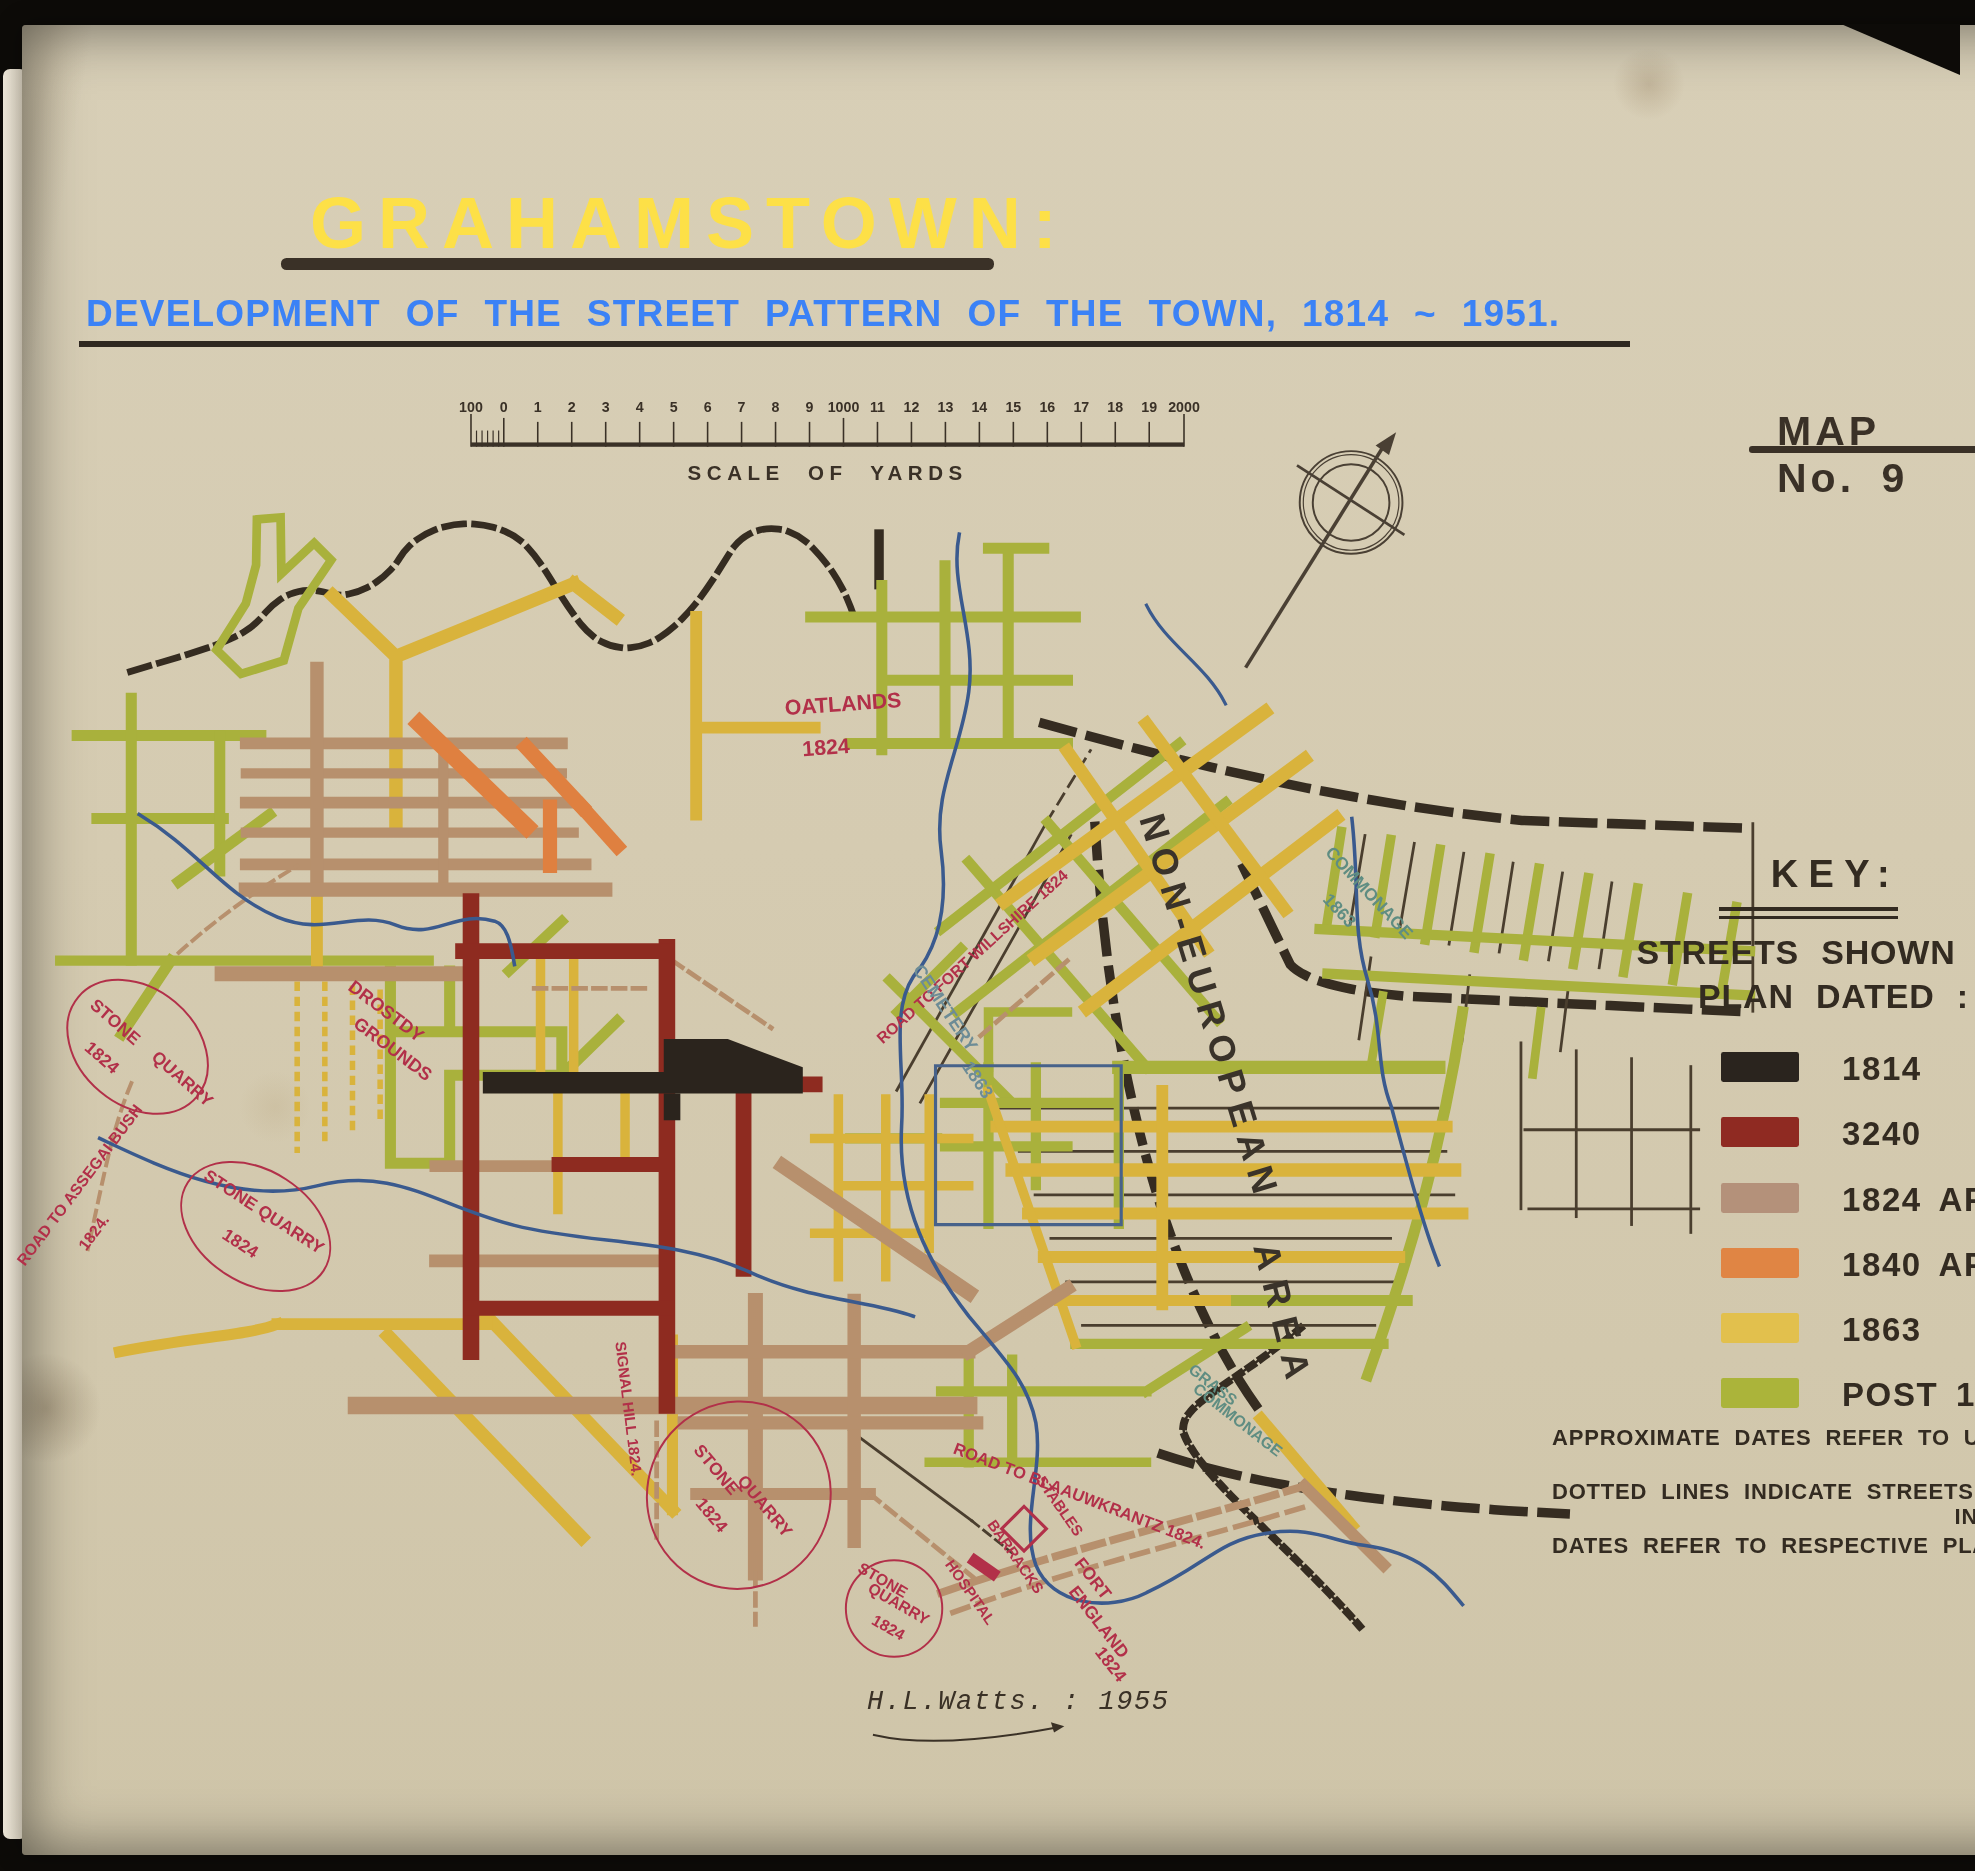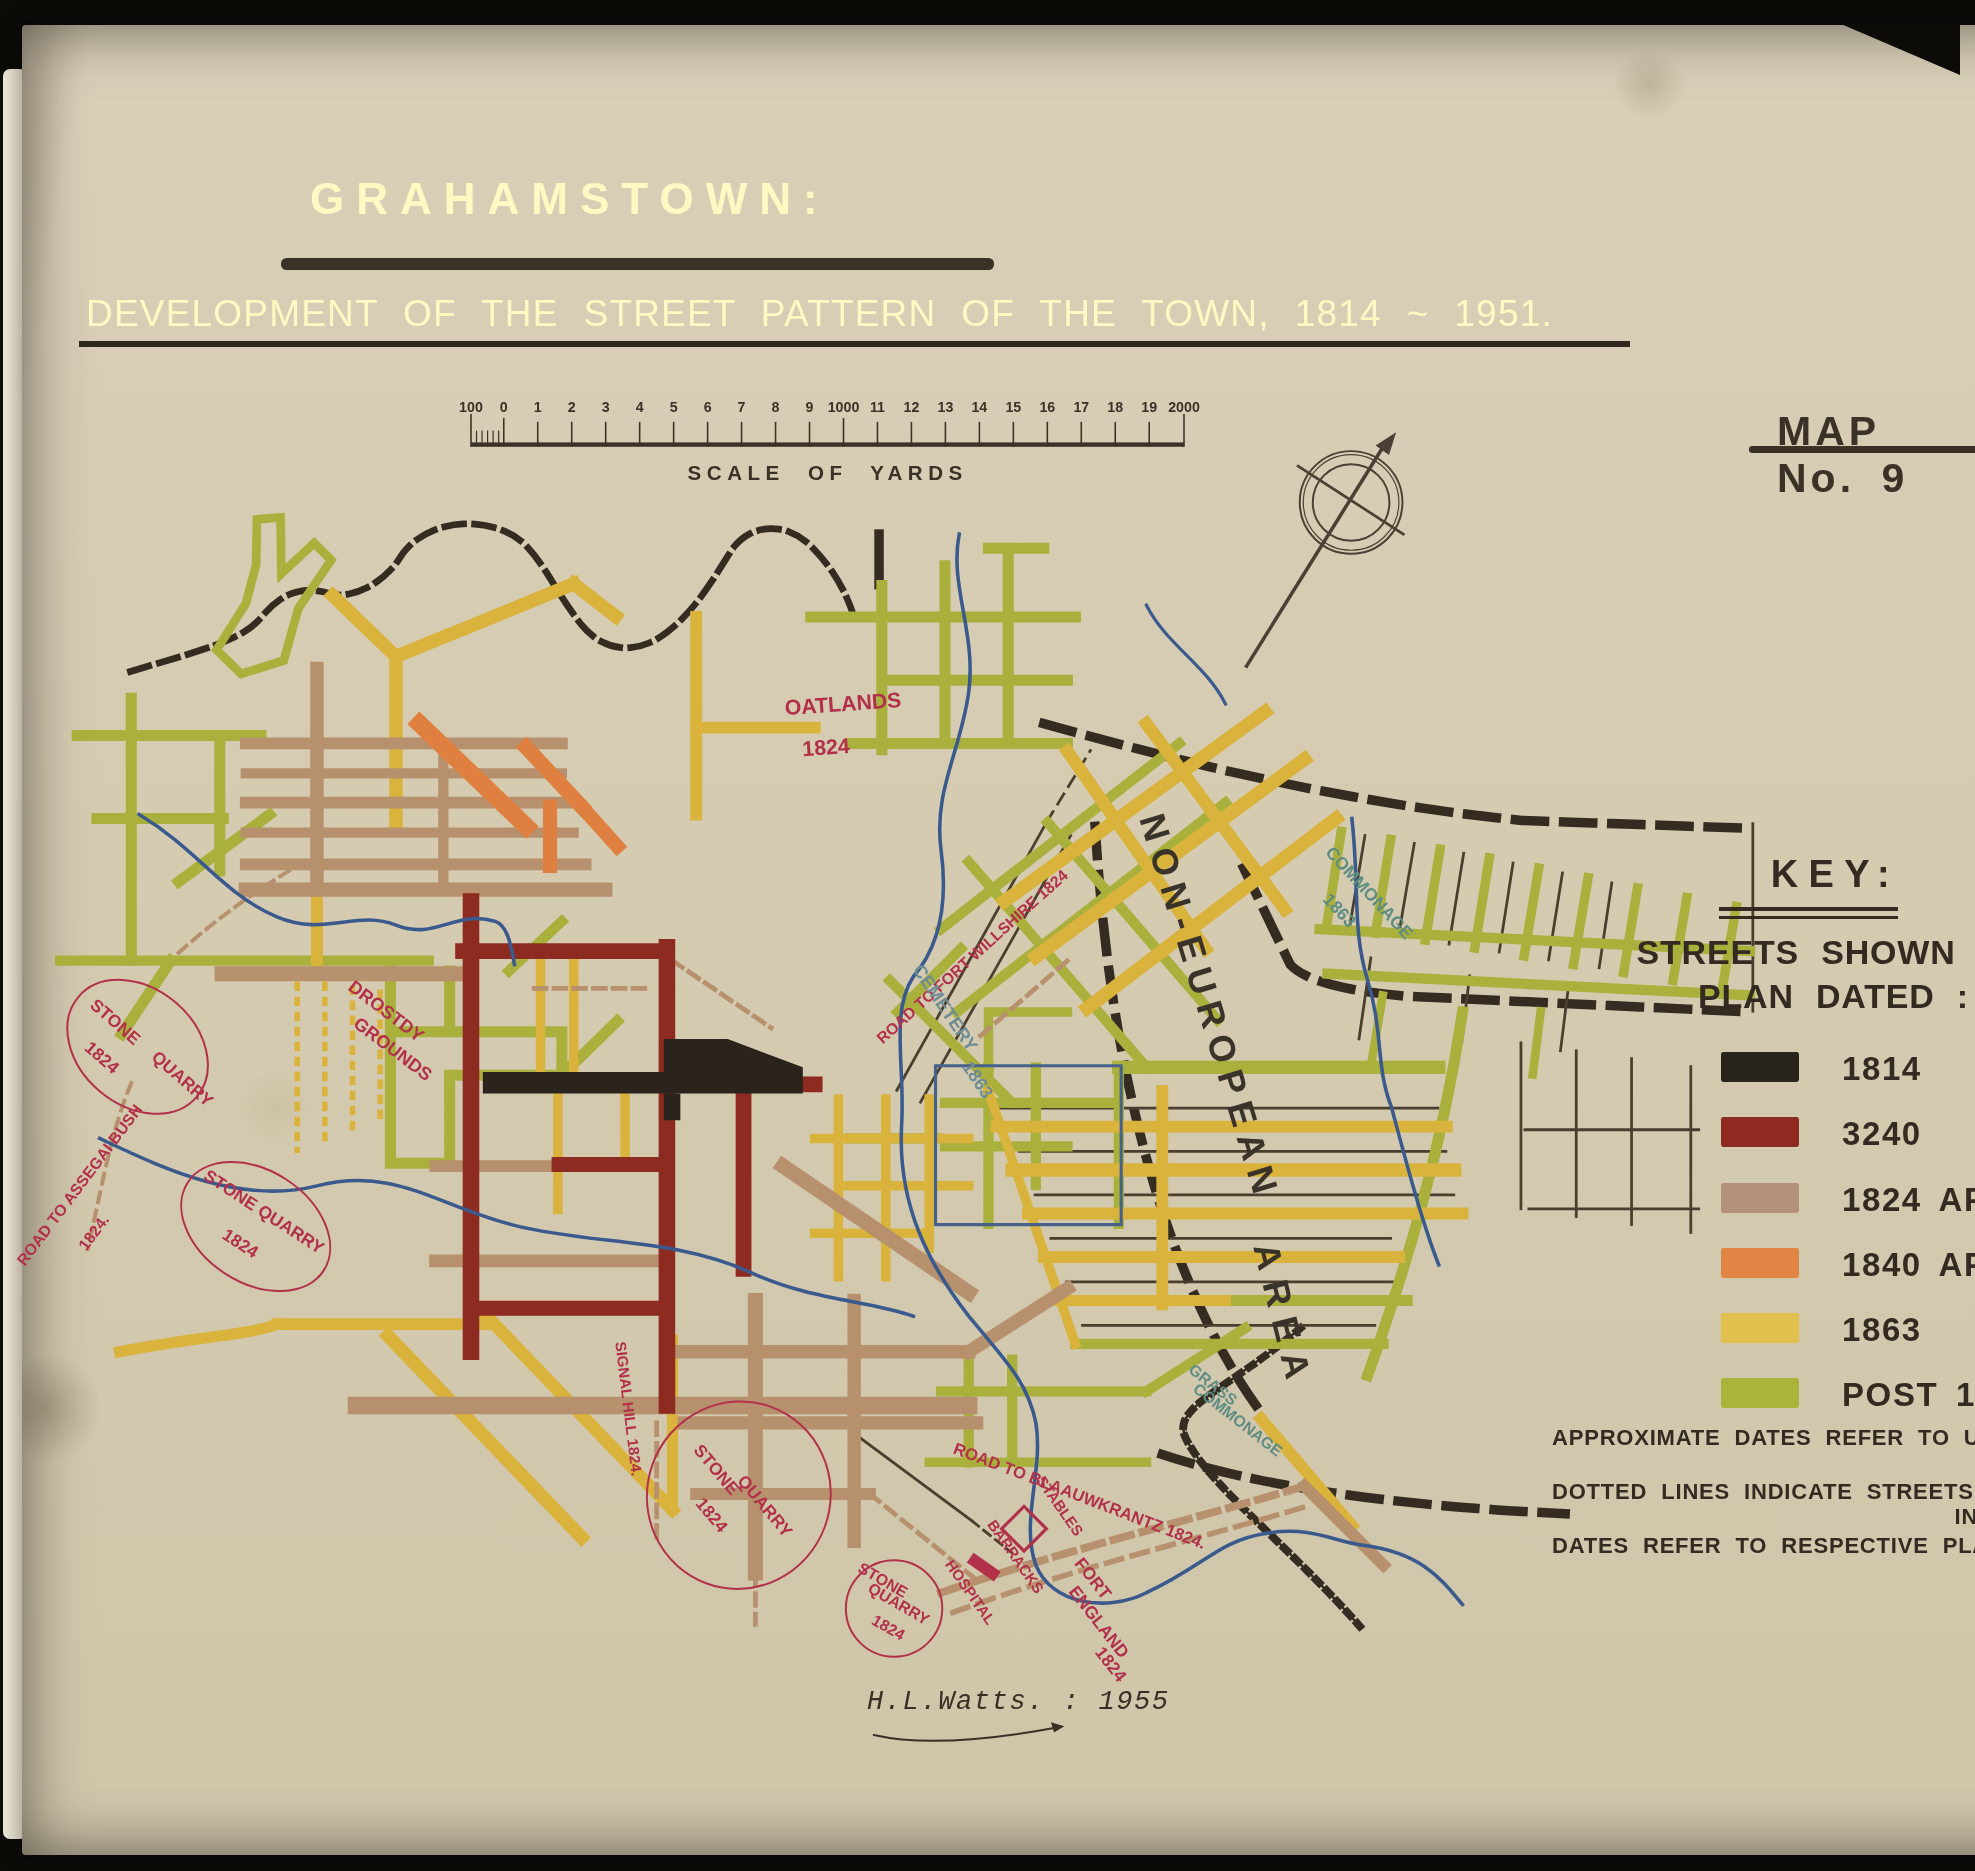--- a/index.html
+++ b/index.html
@@ -11,23 +11,23 @@
   #paper{left:22px;top:25px;width:2248px;height:1830px;border-radius:4px;
          background:
            radial-gradient(circle at 1627px 59px, rgba(110,80,45,.20), transparent 36px),
            radial-gradient(circle at 24px 1383px, rgba(80,60,35,.28), transparent 55px),
            radial-gradient(circle at 253px 1082px, rgba(160,130,80,.12), transparent 36px),
            linear-gradient(100deg, rgba(120,100,70,.14) 0 28px, transparent 71px),
            linear-gradient(180deg,#d8cfb7 0%,#d5cbb1 45%,#cfc5a9 100%);
          box-shadow:0 0 63px rgba(0,0,0,.55) inset, 0 0 24px rgba(0,0,0,.35);}
   #corner-tr{right:15px;top:24px;width:0;height:0;border-top:51px solid #0d0b08;border-left:119px solid transparent;}
   
-  #title{left:310px;top:174px;font-size:44px;letter-spacing:12px;color:#fef9c3;font-weight:bold;white-space:nowrap;}
+  #title{left:310px;top:182px;font-size:72px;letter-spacing:12px;color:#fde047;font-weight:bold;white-space:nowrap;}
   #title-underline{left:281px;top:258px;width:713px;height:12px;background:#3a3127;border-radius:5.5px;}
-  #subtitle{left:86px;top:293px;font-size:37px;letter-spacing:1.2px;word-spacing:13.4px;color:#fef9c3;font-weight:normal;white-space:nowrap;}
+  #subtitle{left:86px;top:293px;font-size:37px;letter-spacing:1.2px;word-spacing:13.4px;color:#3b82f6;font-weight:bold;white-space:nowrap;}
   #subtitle-underline{left:79px;top:341px;width:1551px;height:5.5px;background:#2f2820;}
   #map-no{left:1777px;top:408px;font-size:41px;letter-spacing:4px;word-spacing:11px;color:#3a3127;font-weight:bold;}
   #map-no-underline{left:1749px;top:446px;width:321px;height:6.7px;background:#3a3127;border-radius:3.2px;}
   
   .key-text{color:#332b21;font-weight:bold;}
   #key-title{left:1730px;top:853px;width:170px;text-align:right;font-size:38px;letter-spacing:10.3px;}
   #key-underline{left:1719px;top:907px;width:179px;height:4.7px;border-top:4.3px solid #332b21;border-bottom:3.2px solid #332b21;}
   #key-sub1{left:1616px;top:933px;width:435px;text-align:center;font-size:34px;word-spacing:12px;letter-spacing:0.8px;}
   #key-sub2{left:1616px;top:977px;width:435px;text-align:center;font-size:34px;word-spacing:12px;letter-spacing:0.8px;}
   .key-row{left:1721px;width:553px;height:31px;}

